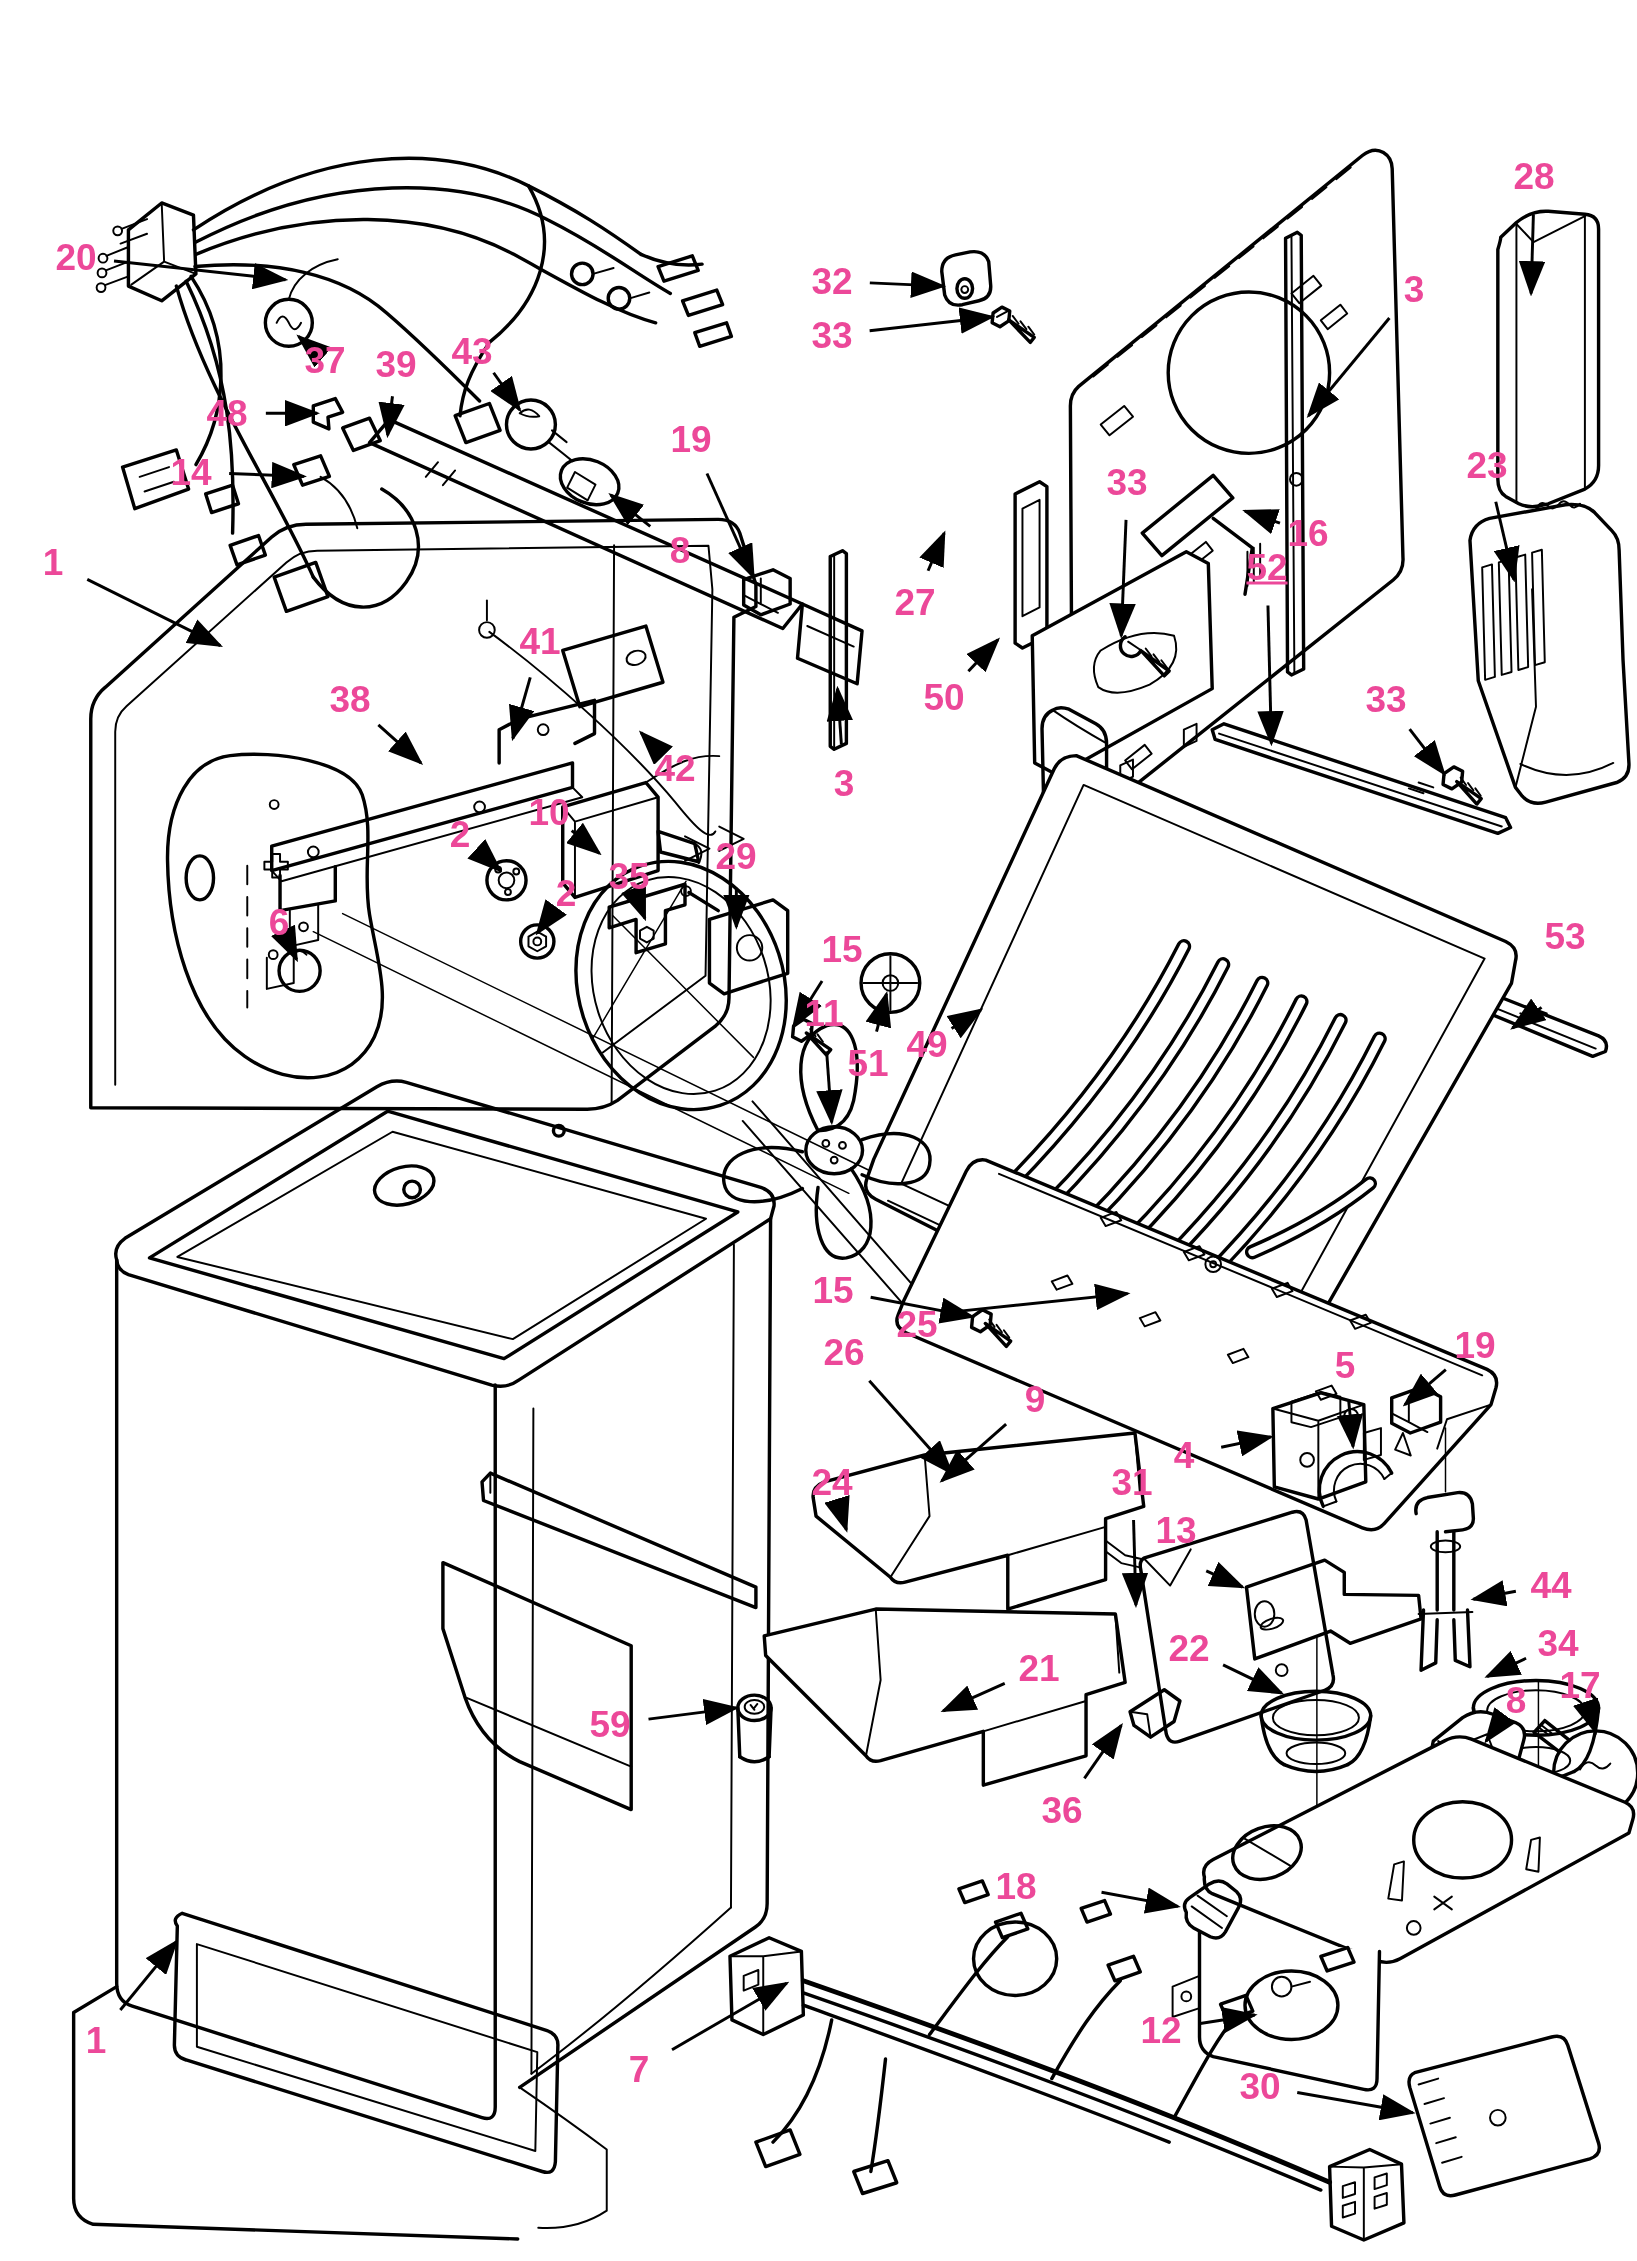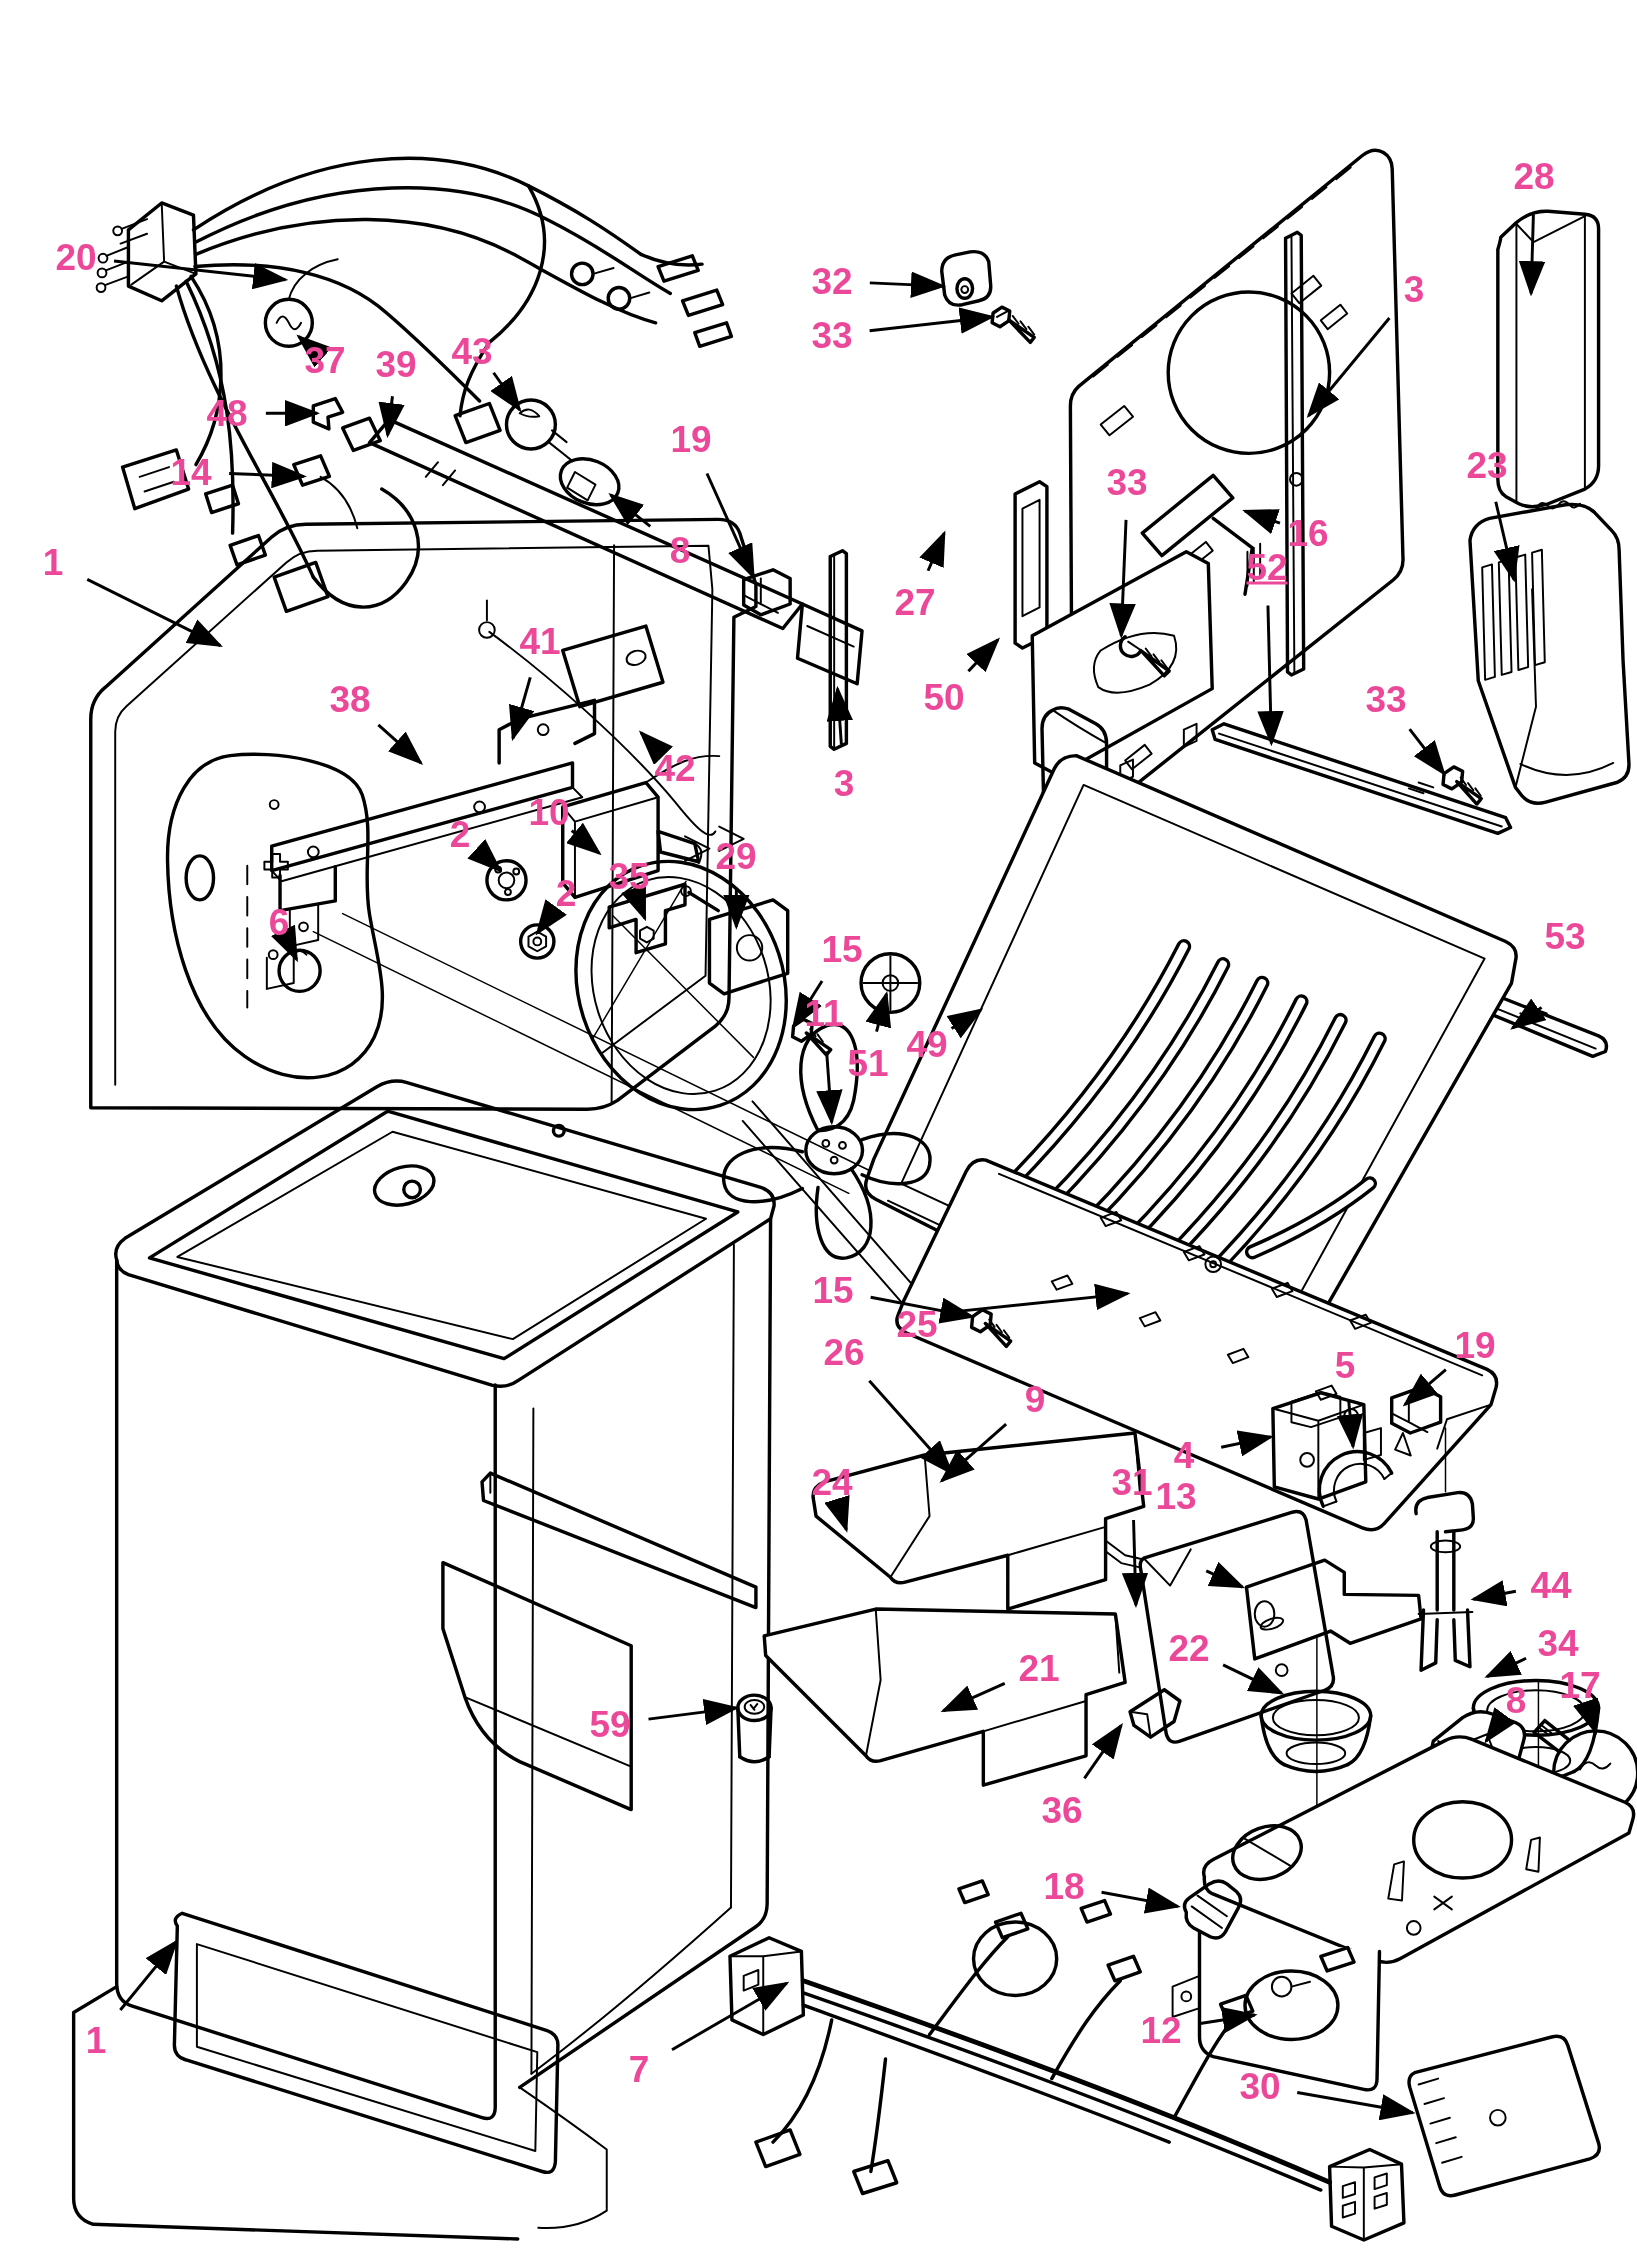--- a/index.html
+++ b/index.html
@@ -482,33 +482,33 @@
       <div class="callout" style="left: 824px; top: 1013px;">11</div>
       <div class="callout" style="left: 868px; top: 1063px;">51</div>
       <div class="callout" style="left: 927px; top: 1044px;">49</div>
       <div class="callout" style="left: 1565px; top: 936px;">53</div>
       <div class="callout" style="left: 833px; top: 1290px;">15</div>
       <div class="callout" style="left: 917px; top: 1316px; margin-top: 8px;">25</div>
       <div class="callout" style="left: 844px; top: 1352px;">26</div>
       <div class="callout" style="left: 1035px; top: 1399px;">9</div>
       <div class="callout" style="left: 832px; top: 1482px;">24</div>
       <div class="callout" style="left: 1132px; top: 1482px;">31</div>
-      <div class="callout" style="left: 1176px; top: 1496px;">13</div>
+      <div class="callout" style="left: 1176px; top: 1530px;">13</div>
       <div class="callout" style="left: 1184px; top: 1455px;">4</div>
       <div class="callout" style="left: 1345px; top: 1365px;">5</div>
       <div class="callout" style="left: 1475px; top: 1345px;">19</div>
       <div class="callout" style="left: 1551px; top: 1585px;">44</div>
       <div class="callout" style="left: 1558px; top: 1643px;">34</div>
       <div class="callout" style="left: 1580px; top: 1685px;">17</div>
       <div class="callout" style="left: 1516px; top: 1700px;">8</div>
       <div class="callout" style="left: 1039px; top: 1668px;">21</div>
       <div class="callout" style="left: 1189px; top: 1648px;">22</div>
       <div class="callout" style="left: 1062px; top: 1810px;">36</div>
       <div class="callout" style="left: 610px; top: 1724px;">59</div>
-      <div class="callout" style="left: 1064px; top: 1886px;">18</div>
+      <div class="callout" style="left: 1016px; top: 1886px;">18</div>
       <div class="callout" style="left: 1161px; top: 2030px;">12</div>
       <div class="callout" style="left: 96px; top: 2040px;">1</div>
       <div class="callout" style="left: 639px; top: 2069px;">7</div>
       <div class="callout" style="left: 1260px; top: 2086px;">30</div>
     </div>
 
 </div>
 
 
 </body></html>

